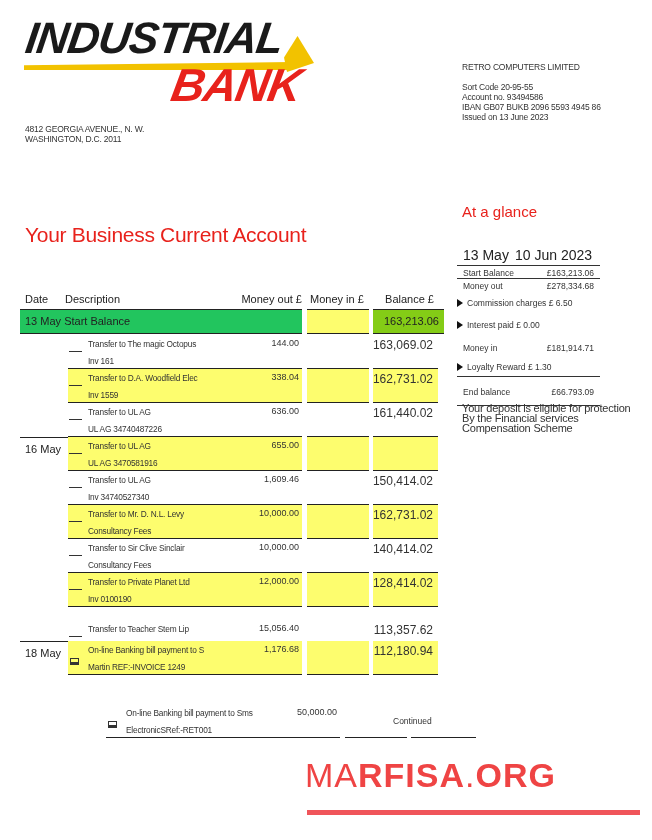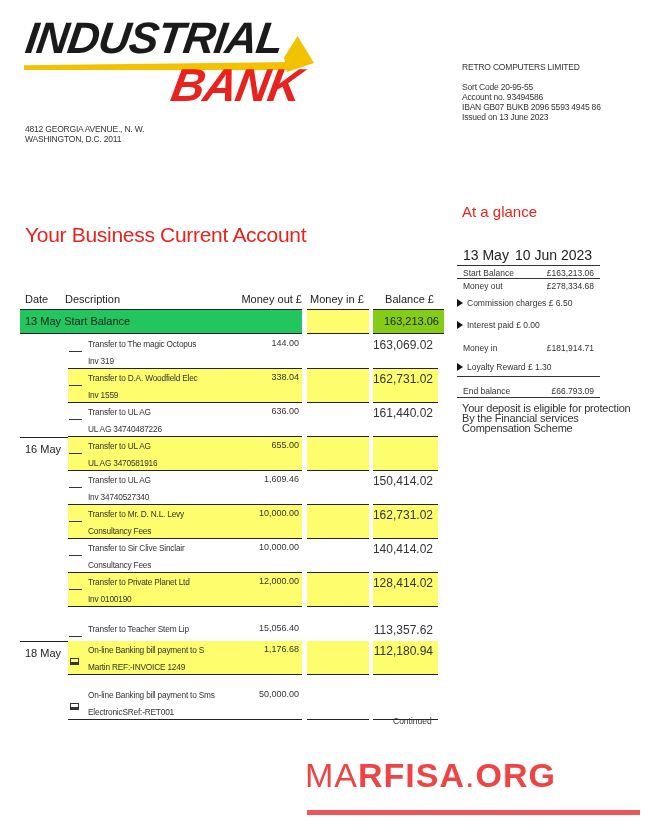--- a/index.html
+++ b/index.html
@@ -132,21 +132,21 @@
     <span>Interest paid £  0.00</span>
   </div>
   <div class="row money-in">
     <span>Money in</span>
     <span>£181,914.71</span>
   </div>
   <div class="bullet" style="height:18px;padding:0;">
     <span class="tri"></span>
     <span>Loyalty  Reward £ 1.30</span>
   </div>
-  <div class="row endrow" style="height:22px;align-items:flex-end;">
+  <div class="row endrow" style="height:30px;">
     <span>End balance</span>
     <span>£66.793.09</span>
   </div>
 </div>
 
 <div class="fscs">
   <div>Your deposit is eligible for protection</div>
   <div>By the Financial services</div>
   <div>Compensation Scheme</div>
 </div>
@@ -166,21 +166,21 @@
   <div class="start-in"></div>
   <div class="start-bal">163,213.06</div>
 </div>
 
 <div id="txn-container">
     <div class="txn" style="top: 335px;">
       <div class="date"></div>
       <div class="cell-main">
         <span class="icon-dash"></span>
         <span class="l1">Transfer to The magic Octopus</span>
-        <span class="l2">Inv 319</span>
+        <span class="l2">Inv 161</span>
         <span class="out">144.00</span>
       </div>
       <div class="cell-in"></div>
       <div class="cell-bal">
         <span class="bal">163,069.02</span>
       </div>
     </div>
     <div class="txn hl" style="top: 369px;">
       <div class="date"></div>
       <div class="cell-main">
@@ -293,21 +293,21 @@
         <span class="icon-pc"></span>
         <span class="l1">On-line Banking bill payment to S</span>
         <span class="l2">Martin REF:-INVOICE 1249</span>
         <span class="out">1,176.68</span>
       </div>
       <div class="cell-in"></div>
       <div class="cell-bal">
         <span class="bal">112,180.94</span>
       </div>
     </div>
-    <div class="txn" style="top: 686px;">
+    <div class="txn" style="top: 704px; margin-left: 38px;">
       <div class="date"></div>
       <div class="cell-main">
         <span class="icon-pc"></span>
         <span class="l1">On-line Banking bill payment to Sms</span>
         <span class="l2">ElectronicSRef:-RET001</span>
         <span class="out">50,000.00</span>
       </div>
       <div class="cell-in"></div>
       <div class="cell-bal">
         <span class="bal"></span>

